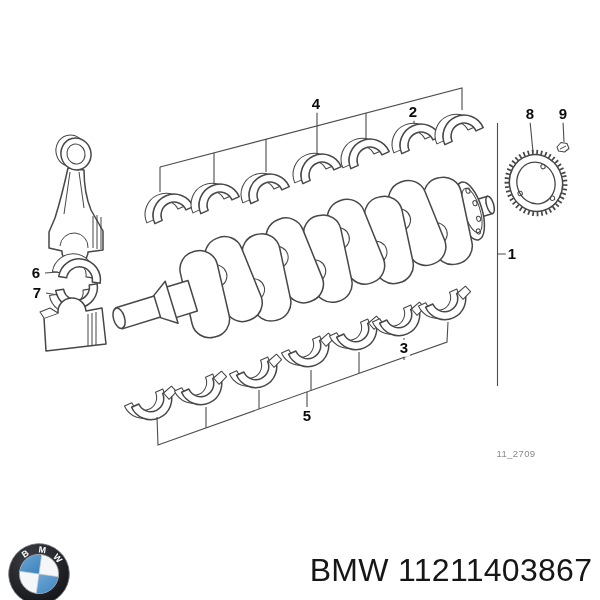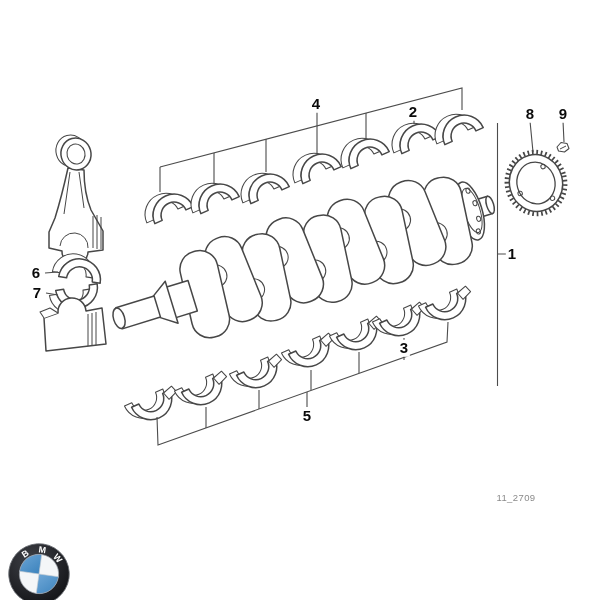--- a/index.html
+++ b/index.html
@@ -17,21 +17,21 @@
   .teeth { fill:none; stroke:var(--line); stroke-width:4.6; stroke-dasharray:1.7 2.7; }
   
   .callout {
     position:absolute; transform:translate(-50%,-50%);
     font-weight:bold; font-size:15px; line-height:1.1;
     color:var(--label); background:#fff; padding:0 2px; cursor:pointer;
     user-select:none;
   }
   .code {
     position:absolute; transform:translate(-50%,-50%);
-    font-size:9.5px; letter-spacing:.4px; color:var(--code-text);margin-top:44px;
+    font-size:9.5px; letter-spacing:.4px; color:var(--code-text);
   }
   .partnum {
     position:absolute; left:451px; top:570px; transform:translate(-50%,-50%);
     font-size:32px; color:#161616; white-space:nowrap; letter-spacing:.3px;
   }
   .roundel { position:absolute; left:8px; top:543px; }
   .roundel text { font-family:"Liberation Sans", sans-serif; font-weight:bold; font-size:8.6px; fill:#fff; }
 </style>
 </head>
 <body>
@@ -192,14 +192,18 @@
       <path d="M30 30 L30 11 A19 19 0 0 0 11 30 Z" fill="url(#blueGrad)"></path>
       <path d="M30 30 L30 49 A19 19 0 0 0 49 30 Z" fill="url(#blueGrad)"></path>
       <circle cx="30" cy="30" r="19" fill="none" stroke="#9aa0a8" stroke-width="0.7"></circle>
       <path d="M30 11 L30 49 M11 30 L49 30" stroke="#c7ccd2" stroke-width="0.6" fill="none"></path>
       <text x="30" y="9.2" text-anchor="middle" transform="rotate(-42 30 30)">B</text>
       <text x="30" y="9.2" text-anchor="middle">M</text>
       <text x="30" y="9.2" text-anchor="middle" transform="rotate(42 30 30)">W</text>
     </g>
   </svg>
 
+  <div class="partnum">
+    <span>BMW</span>
+    <span>11211403867</span>
+  </div>
 
 </div>
 
 </body></html>

